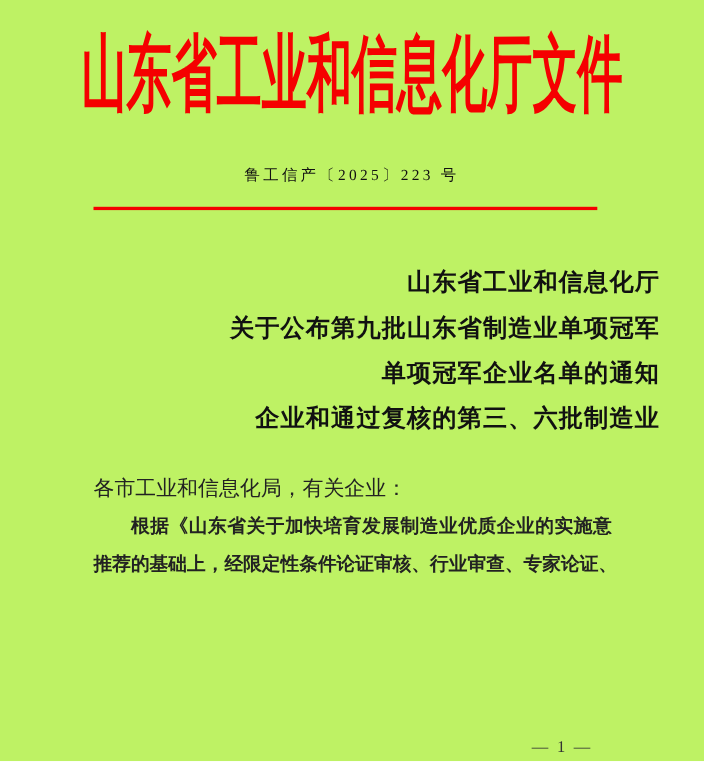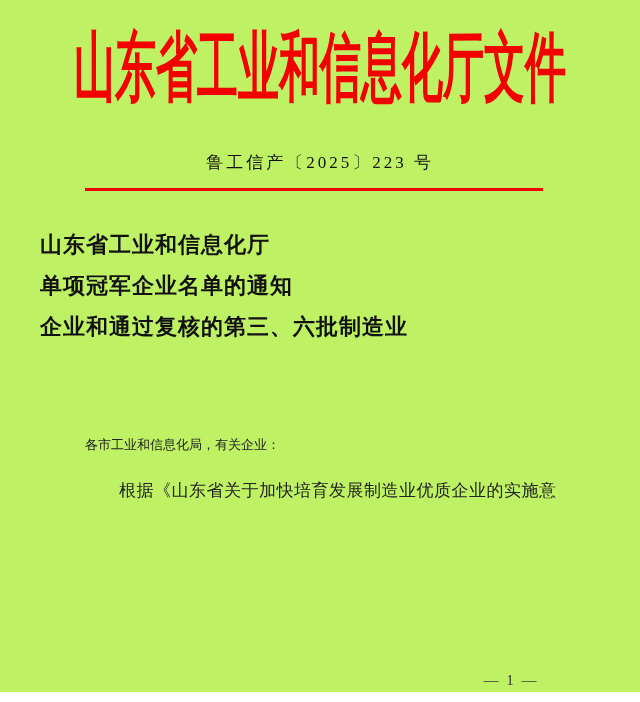--- a/index.html
+++ b/index.html
@@ -28,63 +28,64 @@
     transform-origin: center top;
     letter-spacing: 0px;
   }
   
   .doc-number {
     position: absolute;
     top: 151px;
     left: 0;
     width: 640px;
     text-align: center;
-    font-size: 17px;
+    font-size: 14px;
     letter-spacing: 3px;
     color: #111111;
   }
   
   .red-rule {
     position: absolute;
     top: 188px;
     left: 85px;
     width: 458px;
     height: 3px;
     background: #f50000;
   }
   
   .doc-title {
     position: absolute;
-    top: 224px;
+    top: 236px;
     left: 40px;
     width: 560px;
-    text-align: left;
+    text-align: right;
     font-weight: bold;
     font-size: 22px;
     line-height: 41px;
     letter-spacing: 1px;
     color: #111111;
   }
   
   .salutation {
     position: absolute;
     top: 434px;
     left: 85px;
     width: 471px;
-    font-size: 13px;
+    font-size: 19px;
     line-height: 22px;
     color: #222222;
   }
   .body-para {
     position: absolute;
-    top: 474px;
+    top: 462px;
     left: 85px;
     width: 471px;
     font-size: 17px;
     color: #222222;
+    font-weight: bold;
   }
   .para-line {
     height: 34px;
     line-height: 34px;
     text-align: justify;
     text-align-last: justify;
     white-space: nowrap;
   }
   .para-line.indent { text-indent: 2em; }
   .page-number {
@@ -104,25 +105,27 @@
 <div class="page">
 
   <div class="letterhead">山东省工业和信息化厅文件</div>
 
   <div class="doc-number">鲁工信产〔2025〕223 号</div>
 
   <div class="red-rule"></div>
 
   <div class="doc-title">
     <div class="title-line">山东省工业和信息化厅</div>
+    <div class="title-line">关于公布第九批山东省制造业单项冠军</div>
     <div class="title-line">单项冠军企业名单的通知</div>
     <div class="title-line">企业和通过复核的第三、六批制造业</div>
   </div>
 
   <div class="salutation">各市工业和信息化局，有关企业：</div>
 
   <div class="body-para">
     <div class="para-line indent">根据《山东省关于加快培育发展制造业优质企业的实施意</div>
+    <div class="para-line">推荐的基础上，经限定性条件论证审核、行业审查、专家论证、</div>
   </div>
 
   <div class="page-number">— 1 —</div>
 
 </div>
 
 </body></html>

